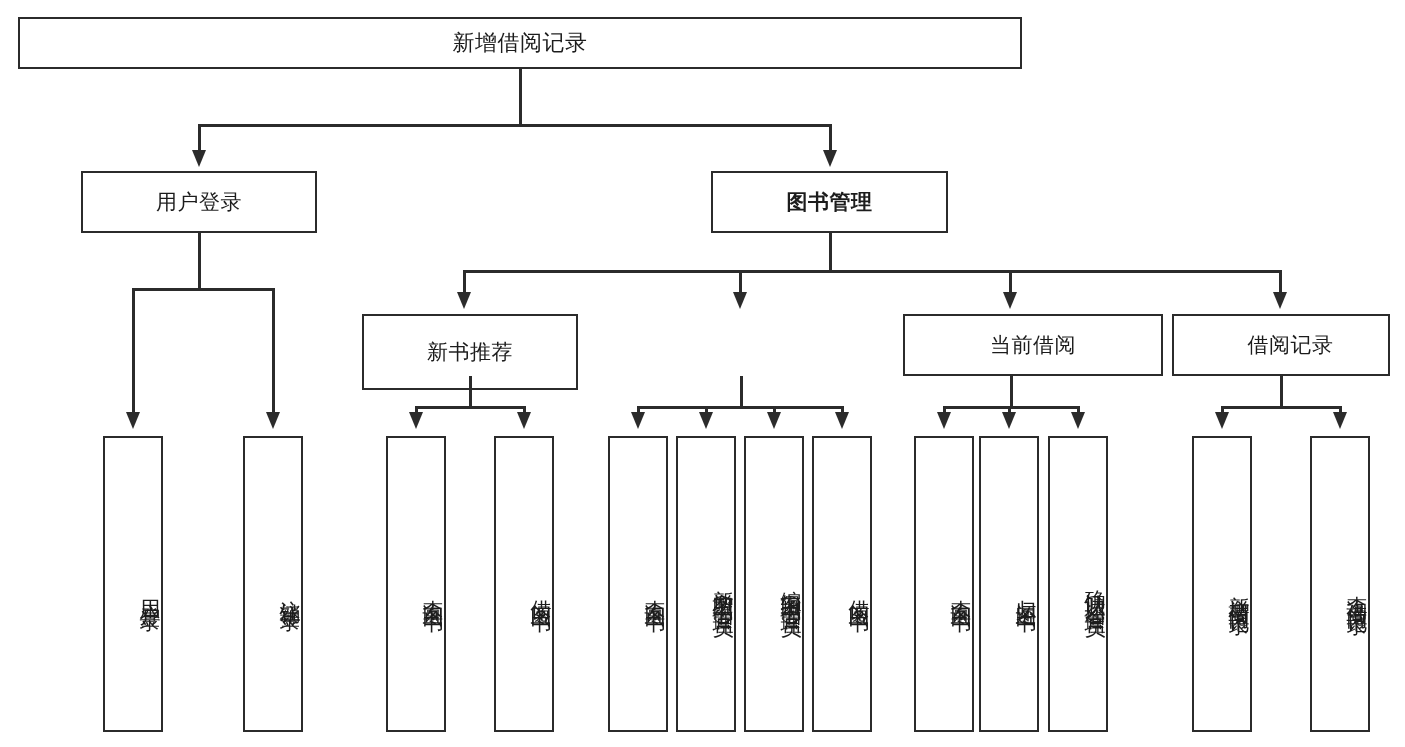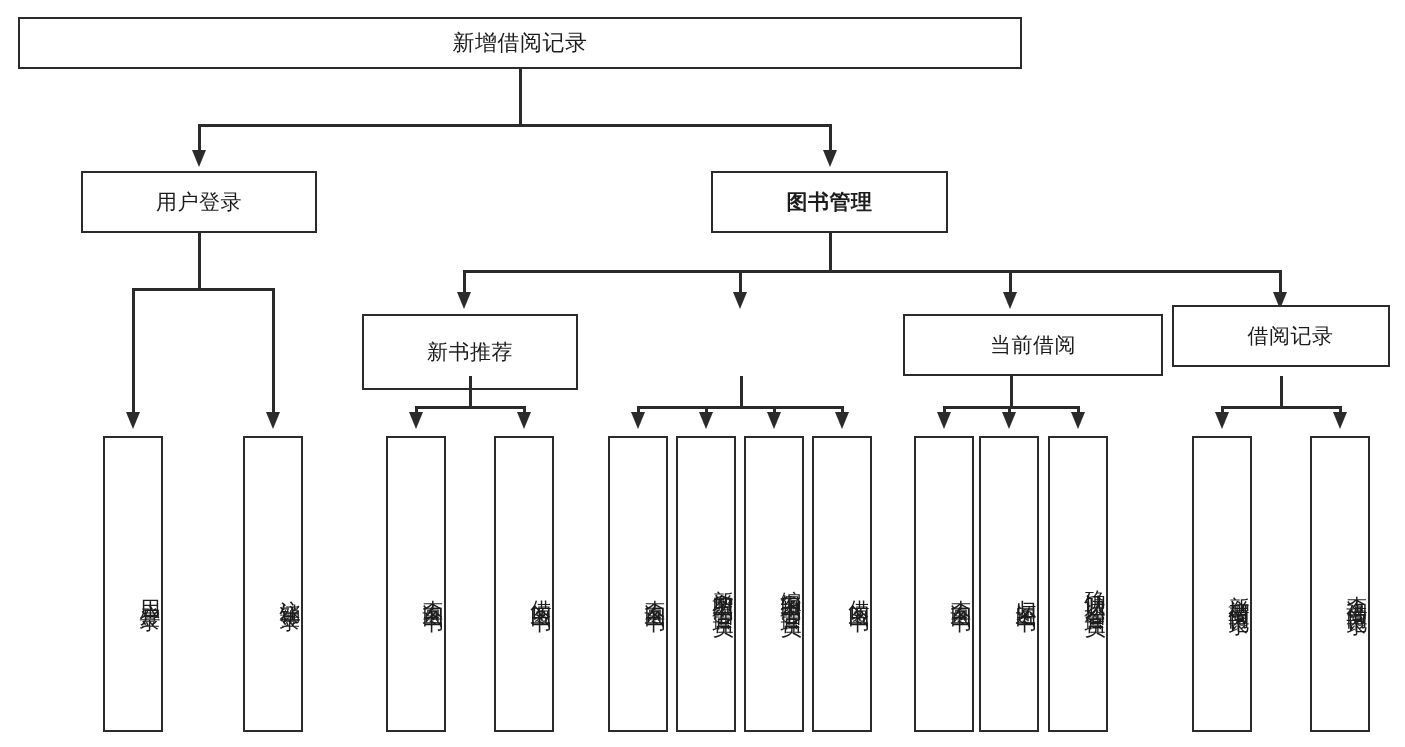--- a/index.html
+++ b/index.html
@@ -118,21 +118,21 @@
   <div class="arrow" style="left:1003px; top:292px;"></div>
   <div class="edge edge-v" style="left:1279px; top:270px; width:2.5px; height:24px;"></div>
   <div class="arrow" style="left:1273px; top:292px;"></div>
 
   <div class="node node-h" style="left:362px; top:314px; width:216px; height:76px;">
     <span>新书推荐</span>
   </div>
   <div class="node node-h" style="left:903px; top:314px; width:260px; height:62px;">
     <span>当前借阅</span>
   </div>
-  <div class="node node-h" style="left:1172px; top:305px; width:218px; height:62px;padding-left:19px;">
+  <div class="node node-h" style="left:1172px; top:314px; width:218px; height:62px;padding-left:19px;">
     <span>借阅记录</span>
   </div>
 
   <div class="edge edge-v" style="left:469px; top:376px; width:2.5px; height:32px;"></div>
   <div class="edge edge-h" style="left:415px; top:406px; width:110px; height:2.5px;"></div>
   <div class="edge edge-v" style="left:415px; top:406px; width:2.5px; height:8px;"></div>
   <div class="arrow" style="left:409px; top:412px;"></div>
   <div class="edge edge-v" style="left:523px; top:406px; width:2.5px; height:8px;"></div>
   <div class="arrow" style="left:517px; top:412px;"></div>
 

